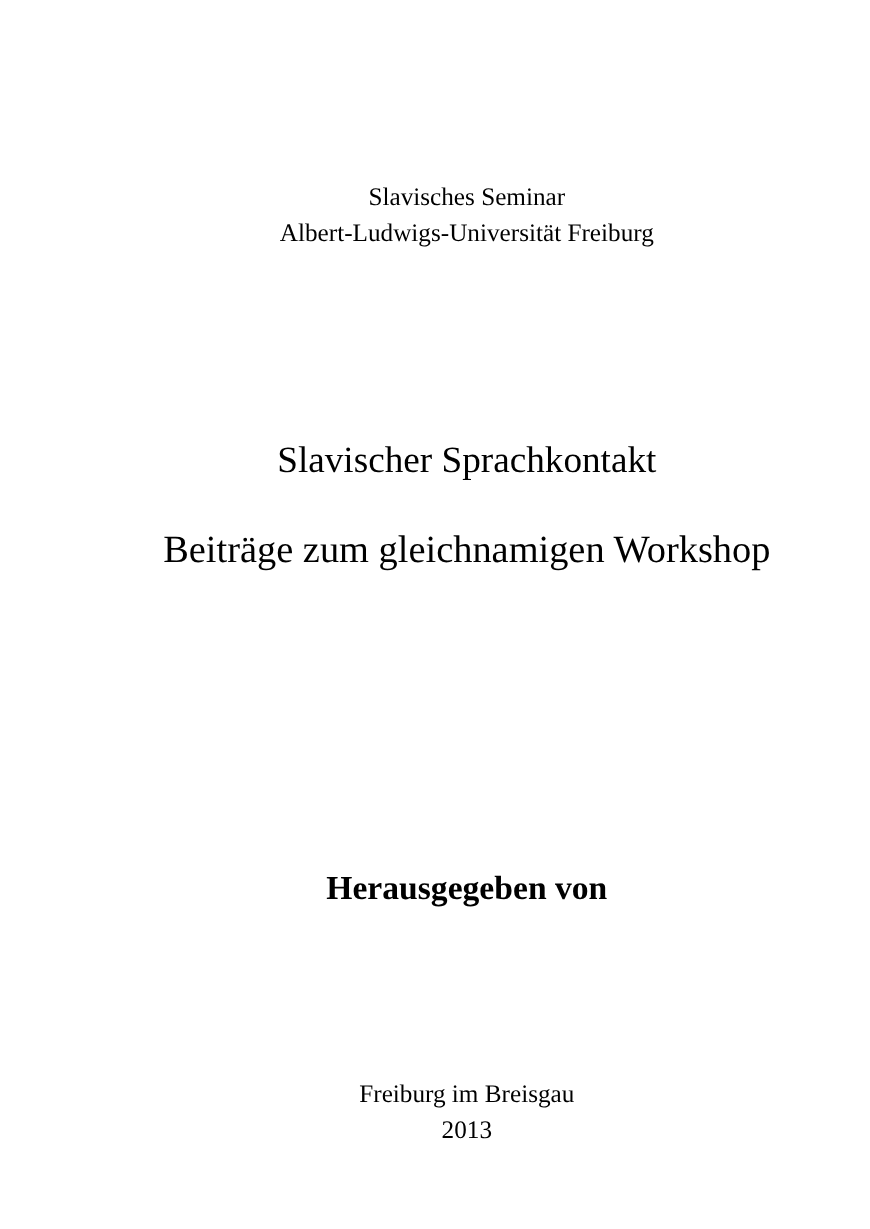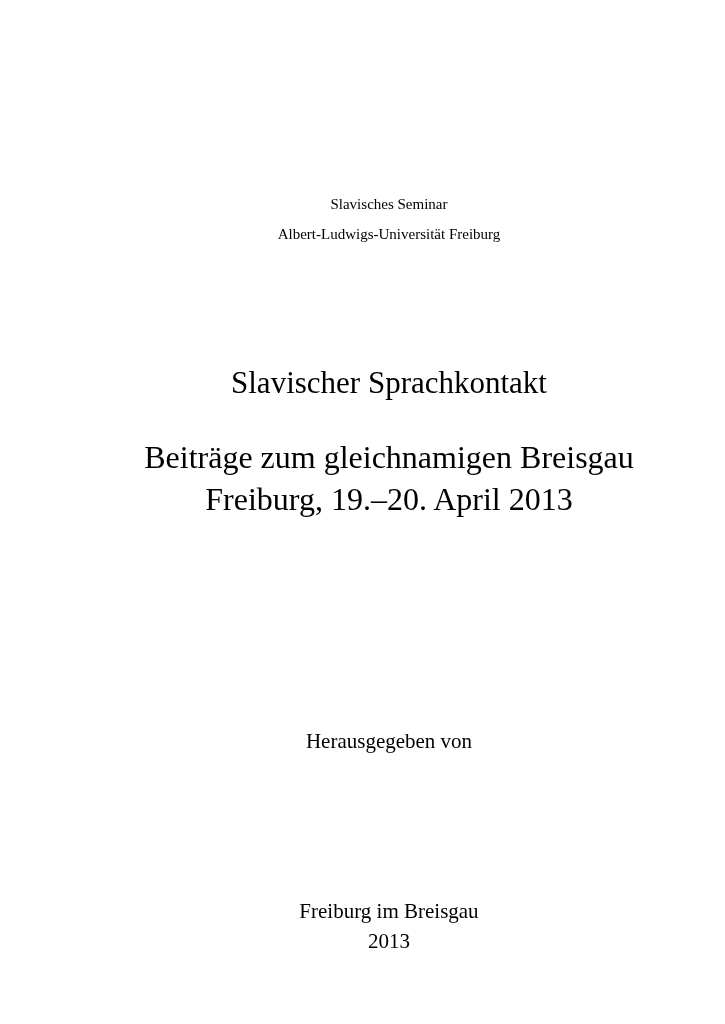--- a/index.html
+++ b/index.html
@@ -18,38 +18,38 @@
   }
   
   .block {
     position: absolute;
     left: 54px;
     width: 670px;
     text-align: center;
   }
   .affiliation {
     top: 149px;
-    font-size: 15px;
+    font-size: 21px;
     line-height: 30px;
-    margin-top: 40px;
   }
   .main-title {
     top: 357px;
     font-size: 31px;
     line-height: 52px;
   }
   .subtitle {
     top: 436px;
     font-size: 32px;
     line-height: 42px;
   }
   .editors {
     top: 726px;
-    font-size: 21px;
+    font-size: 28px;
     line-height: 30.5px;
+    font-weight: bold;
   }
   .imprint {
     top: 875px;
     font-size: 21px;
     line-height: 30px;
     margin-top: 21px;
   }
 </style>
 </head>
 <body>
@@ -57,22 +57,21 @@
 <div class="page">
 
   <div class="block affiliation">
     <div>Slavisches Seminar</div>
     <div>Albert-Ludwigs-Universität Freiburg</div>
   </div>
 
   <div class="block main-title">Slavischer Sprachkontakt</div>
 
   <div class="block subtitle">
-    <div>Beiträge zum gleichnamigen Breisgau</div>
-    <div>Freiburg, 19.–20. April 2013</div>
+    <div>Beiträge zum gleichnamigen Workshop</div>
   </div>
 
   <div class="block editors">
     <div>Herausgegeben von</div>
   </div>
 
   <div class="block imprint">
     <div>Freiburg im Breisgau</div>
     <div>2013</div>
   </div>

